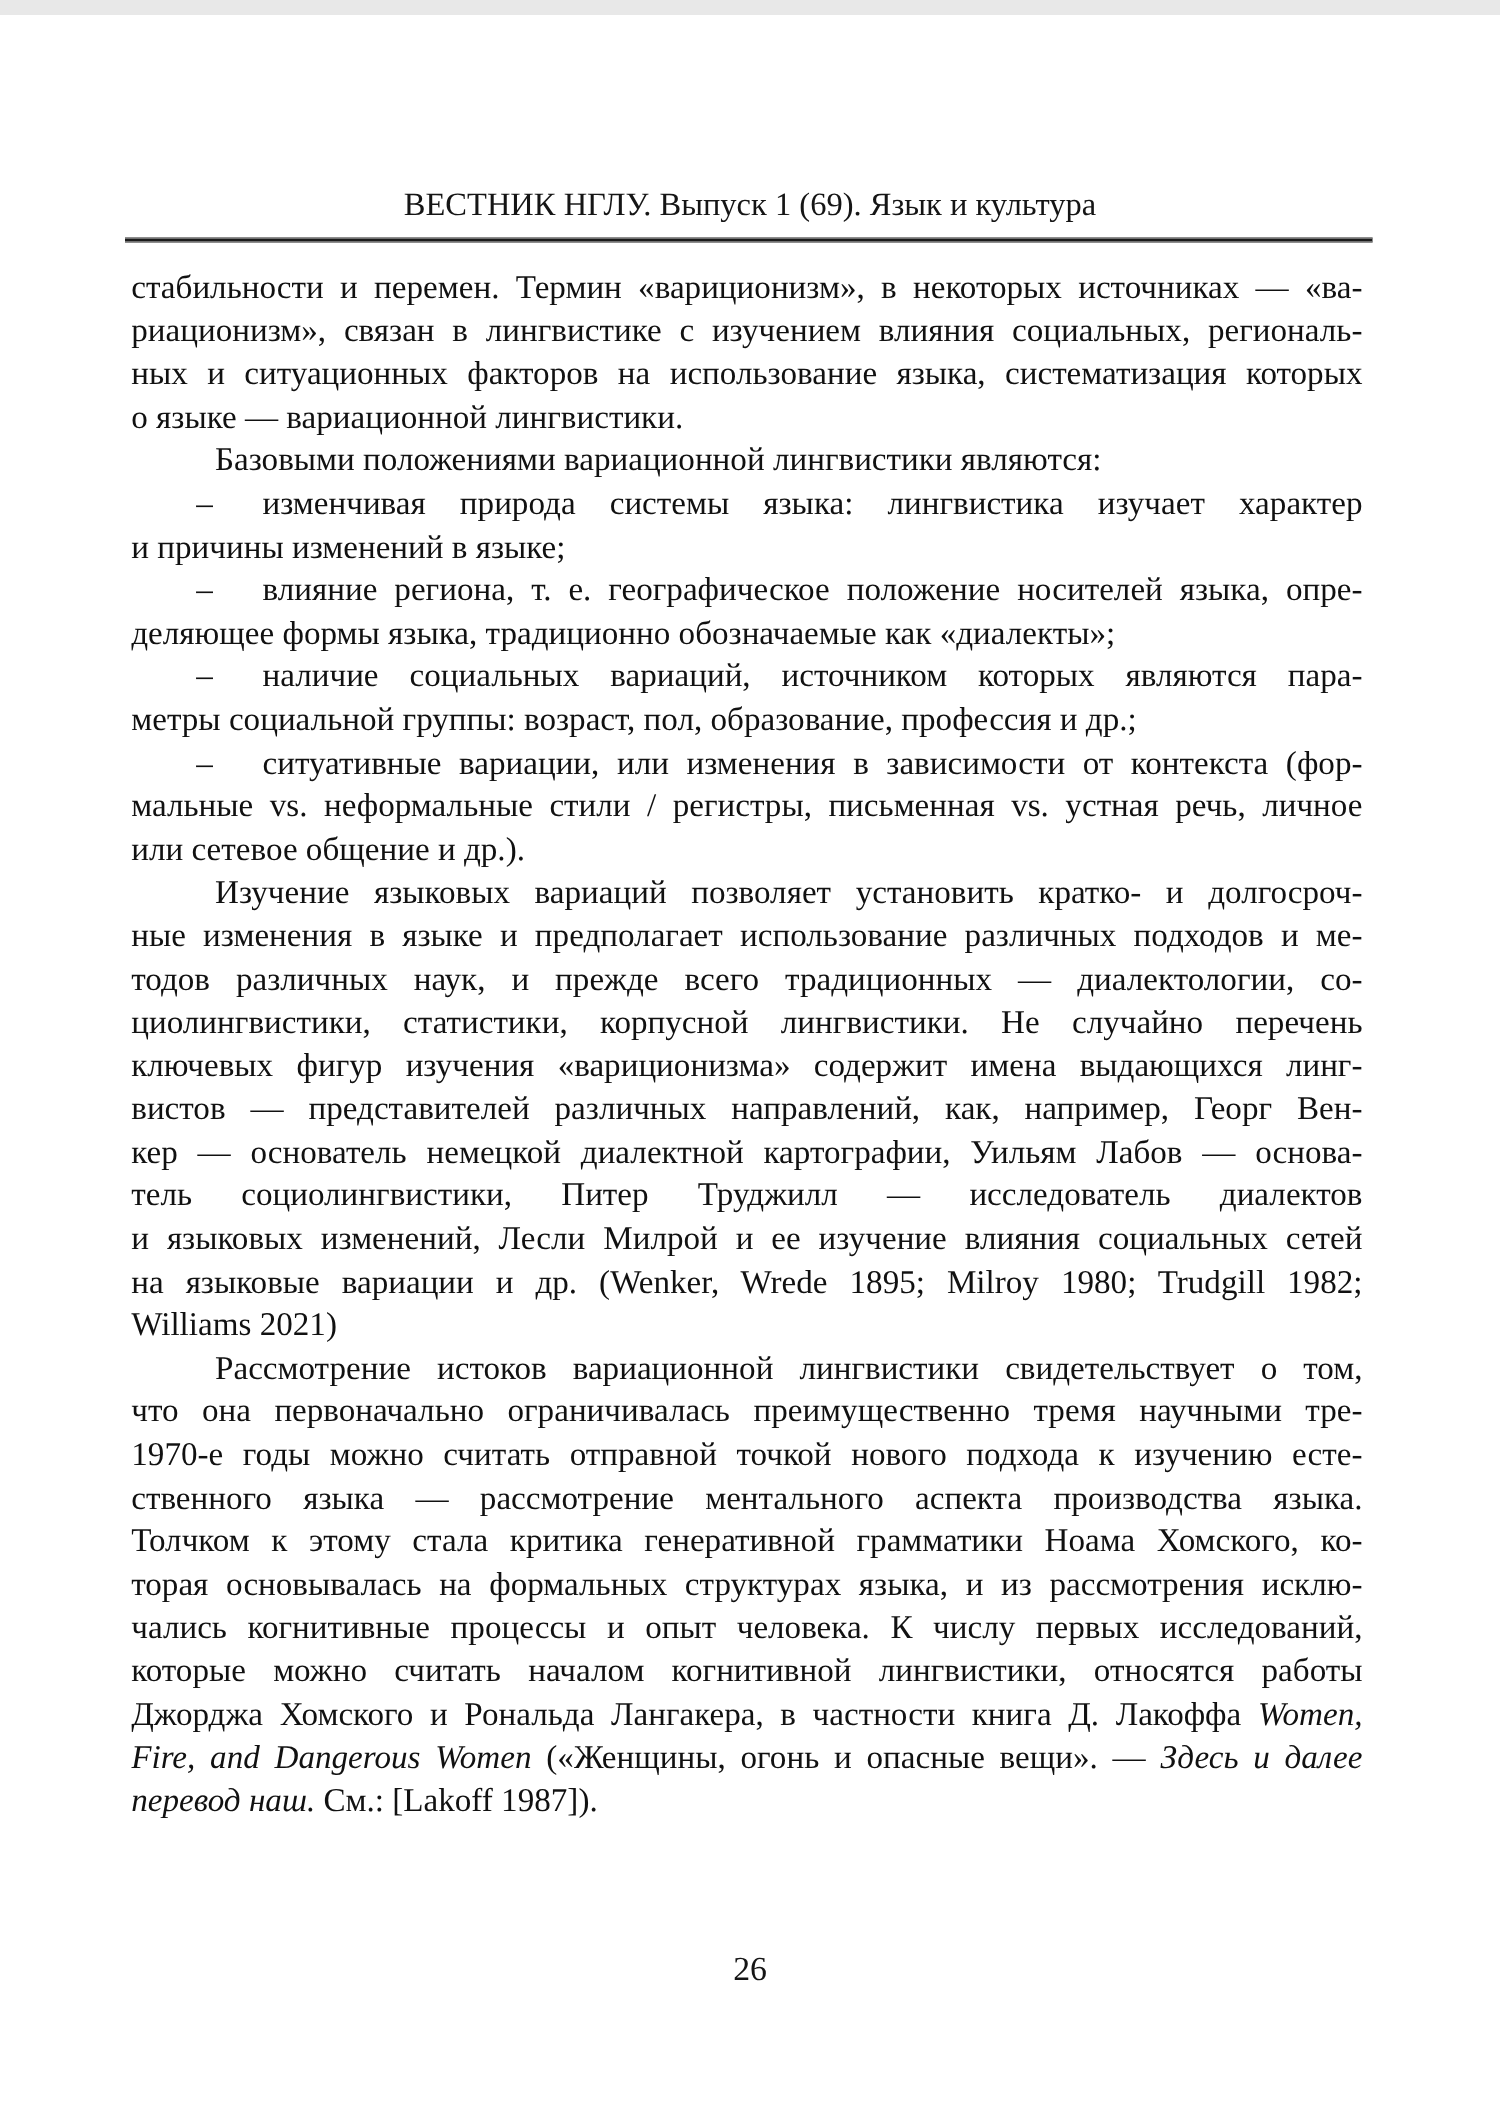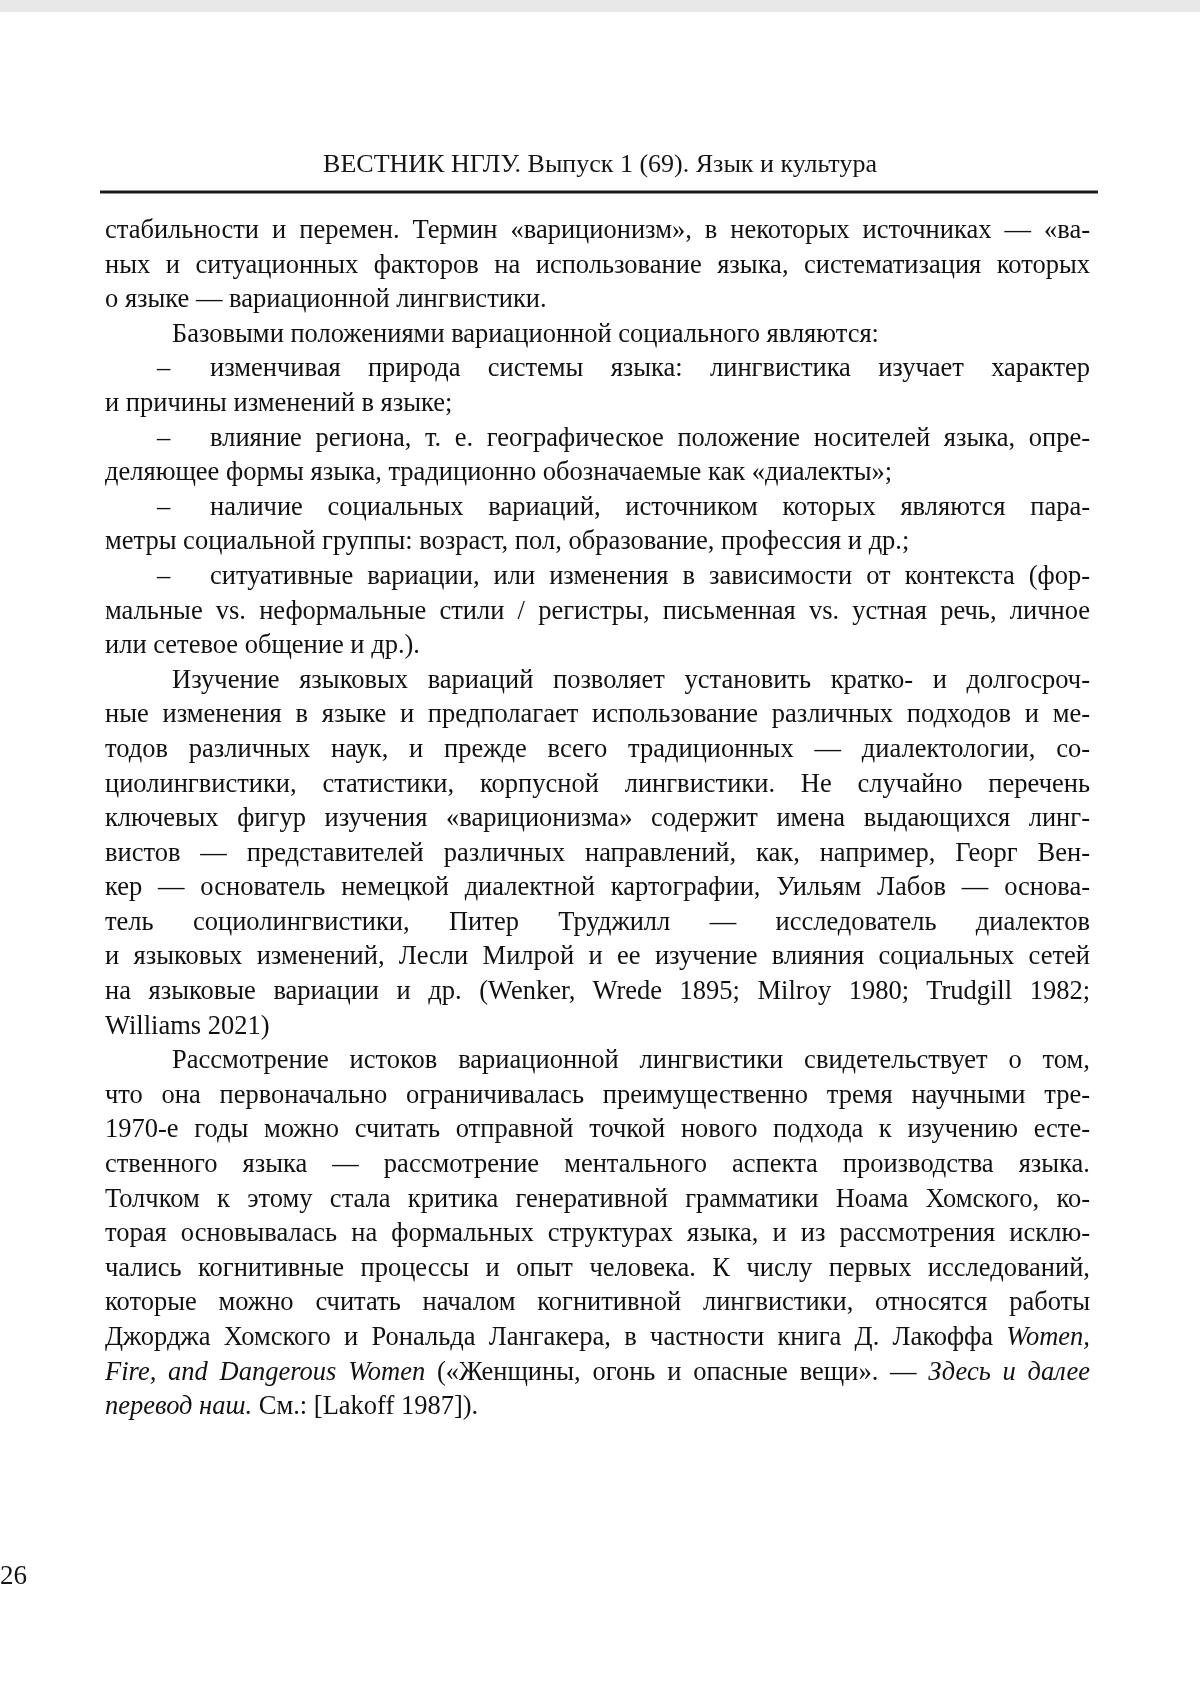--- a/index.html
+++ b/index.html
@@ -57,39 +57,40 @@
     display: inline-block;
     width: 53px;
     text-indent: 0;
   }
   .it { font-style: italic; }
   .footer-pagenum {
     position: absolute;
     left: 0;
     right: 0;
     top: 1548px;
-    text-align: left;
+    text-align: center;
     font-size: 27px;
     color: #151515;
   }
 </style>
 </head>
 <body>
 
 <div class="page">
   <div class="running-head">ВЕСТНИК НГЛУ. Выпуск 1 (69). Язык и культура</div>
   <div class="head-rule"></div>
   <div class="article">
       <div class="block para">
         <div class="line"><span>стабильности и перемен. Термин «вариционизм», в некоторых источниках — «ва-</span></div>
+        <div class="line"><span>риационизм», связан в лингвистике с изучением влияния социальных, региональ-</span></div>
         <div class="line"><span>ных и ситуационных факторов на использование языка, систематизация которых</span></div>
         <div class="line last"><span>о языке — вариационной лингвистики.</span></div>
       </div>
       <div class="block para">
-        <div class="line last pi"><span>Базовыми положениями вариационной социального являются:</span></div>
+        <div class="line last pi"><span>Базовыми положениями вариационной лингвистики являются:</span></div>
       </div>
       <div class="block bullet">
         <div class="line bi"><span class="marker">–</span><span>изменчивая природа системы языка: лингвистика изучает характер</span></div>
         <div class="line last"><span>и причины изменений в языке;</span></div>
       </div>
       <div class="block bullet">
         <div class="line bi"><span class="marker">–</span><span>влияние региона, т. е. географическое положение носителей языка, опре-</span></div>
         <div class="line last"><span>деляющее формы языка, традиционно обозначаемые как «диалекты»;</span></div>
       </div>
       <div class="block bullet">

